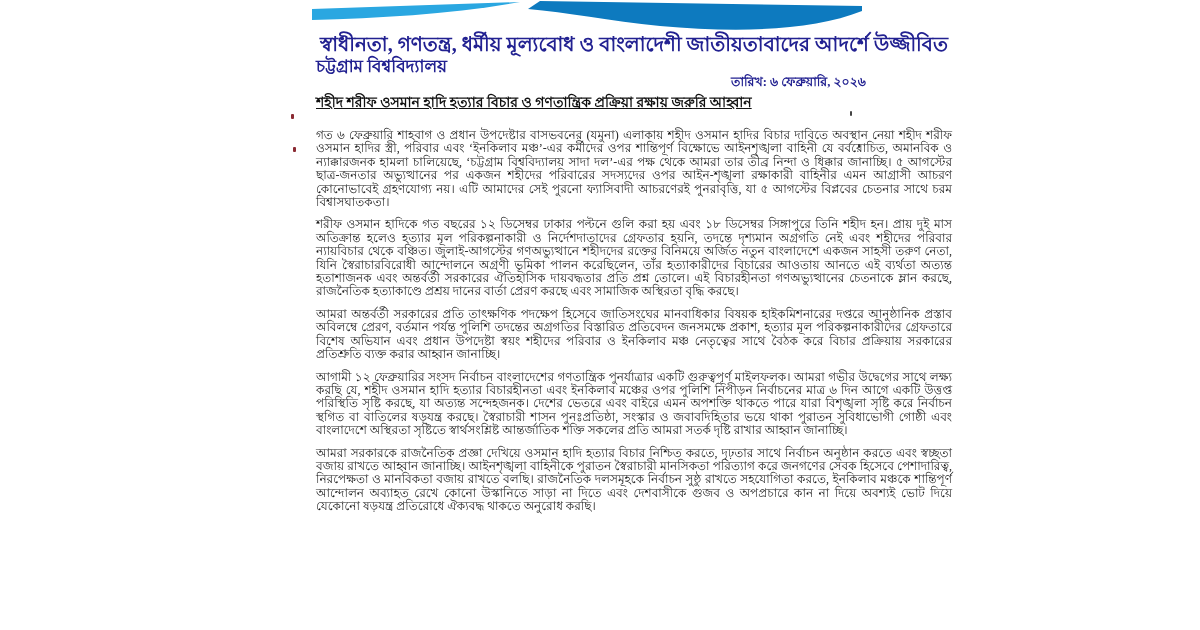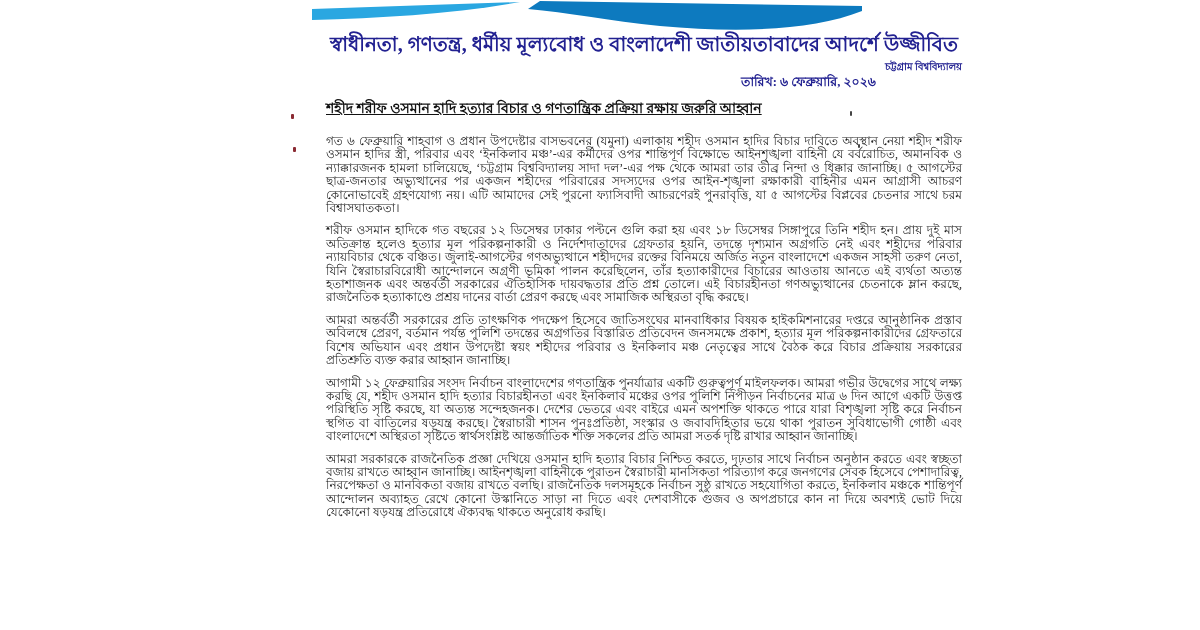--- a/index.html
+++ b/index.html
@@ -3,41 +3,41 @@
 <meta charset="utf-8">
 <style>
   html,body{margin:0;padding:0;}
   body{
     width:1200px;height:630px;background:#ffffff;overflow:hidden;position:relative;
     font-family:"Liberation Serif","DejaVu Serif",serif;
   }
   .canvas{position:absolute;inset:0;}
   .swoosh{position:absolute;left:0;top:0;width:1200px;height:44px;}
   .doc{
-    position:absolute;left:326px;top:32px;width:636px;
+    position:absolute;left:316px;top:32px;width:636px;
     color:#1b1b1b;
   }
   .org-motto{
     text-align:center;font-weight:bold;font-size:20px;line-height:24px;
     color:#222191;letter-spacing:0px;
   }
   .org-name{
     text-align:center;font-weight:bold;font-size:17px;line-height:22px;margin-top:5px;
     color:#222191;
   }
   .org-univ{
-    text-align:right;font-weight:bold;font-size:10px;line-height:16px;margin-top:3px;
+    text-align:left;font-weight:bold;font-size:17px;line-height:16px;margin-top:3px;
     color:#222191;
   }
   .date-row{
     text-align:right;padding-right:86px;font-size:12.5px;line-height:15px;
     color:#222191;font-weight:bold;
   }
   .headline{
-    margin-top:10px;font-weight:bold;font-size:14px;line-height:18px;color:#111111;
+    margin-top:4px;font-weight:bold;font-size:14px;line-height:18px;color:#111111;
   }
   .headline .hl{ text-decoration:underline; display:inline-block; }
   .body-text{ margin-top:17px; }
   .body-text p{
     margin:0 0 9px 0;font-size:12px;line-height:13.4px;text-align:justify;color:#1d1d1d;
   }
   .speck{position:absolute;border-radius:1px;}
   .speck.red{background:#8b2b33;}
   .speck.dark{background:#444;}
 </style>

